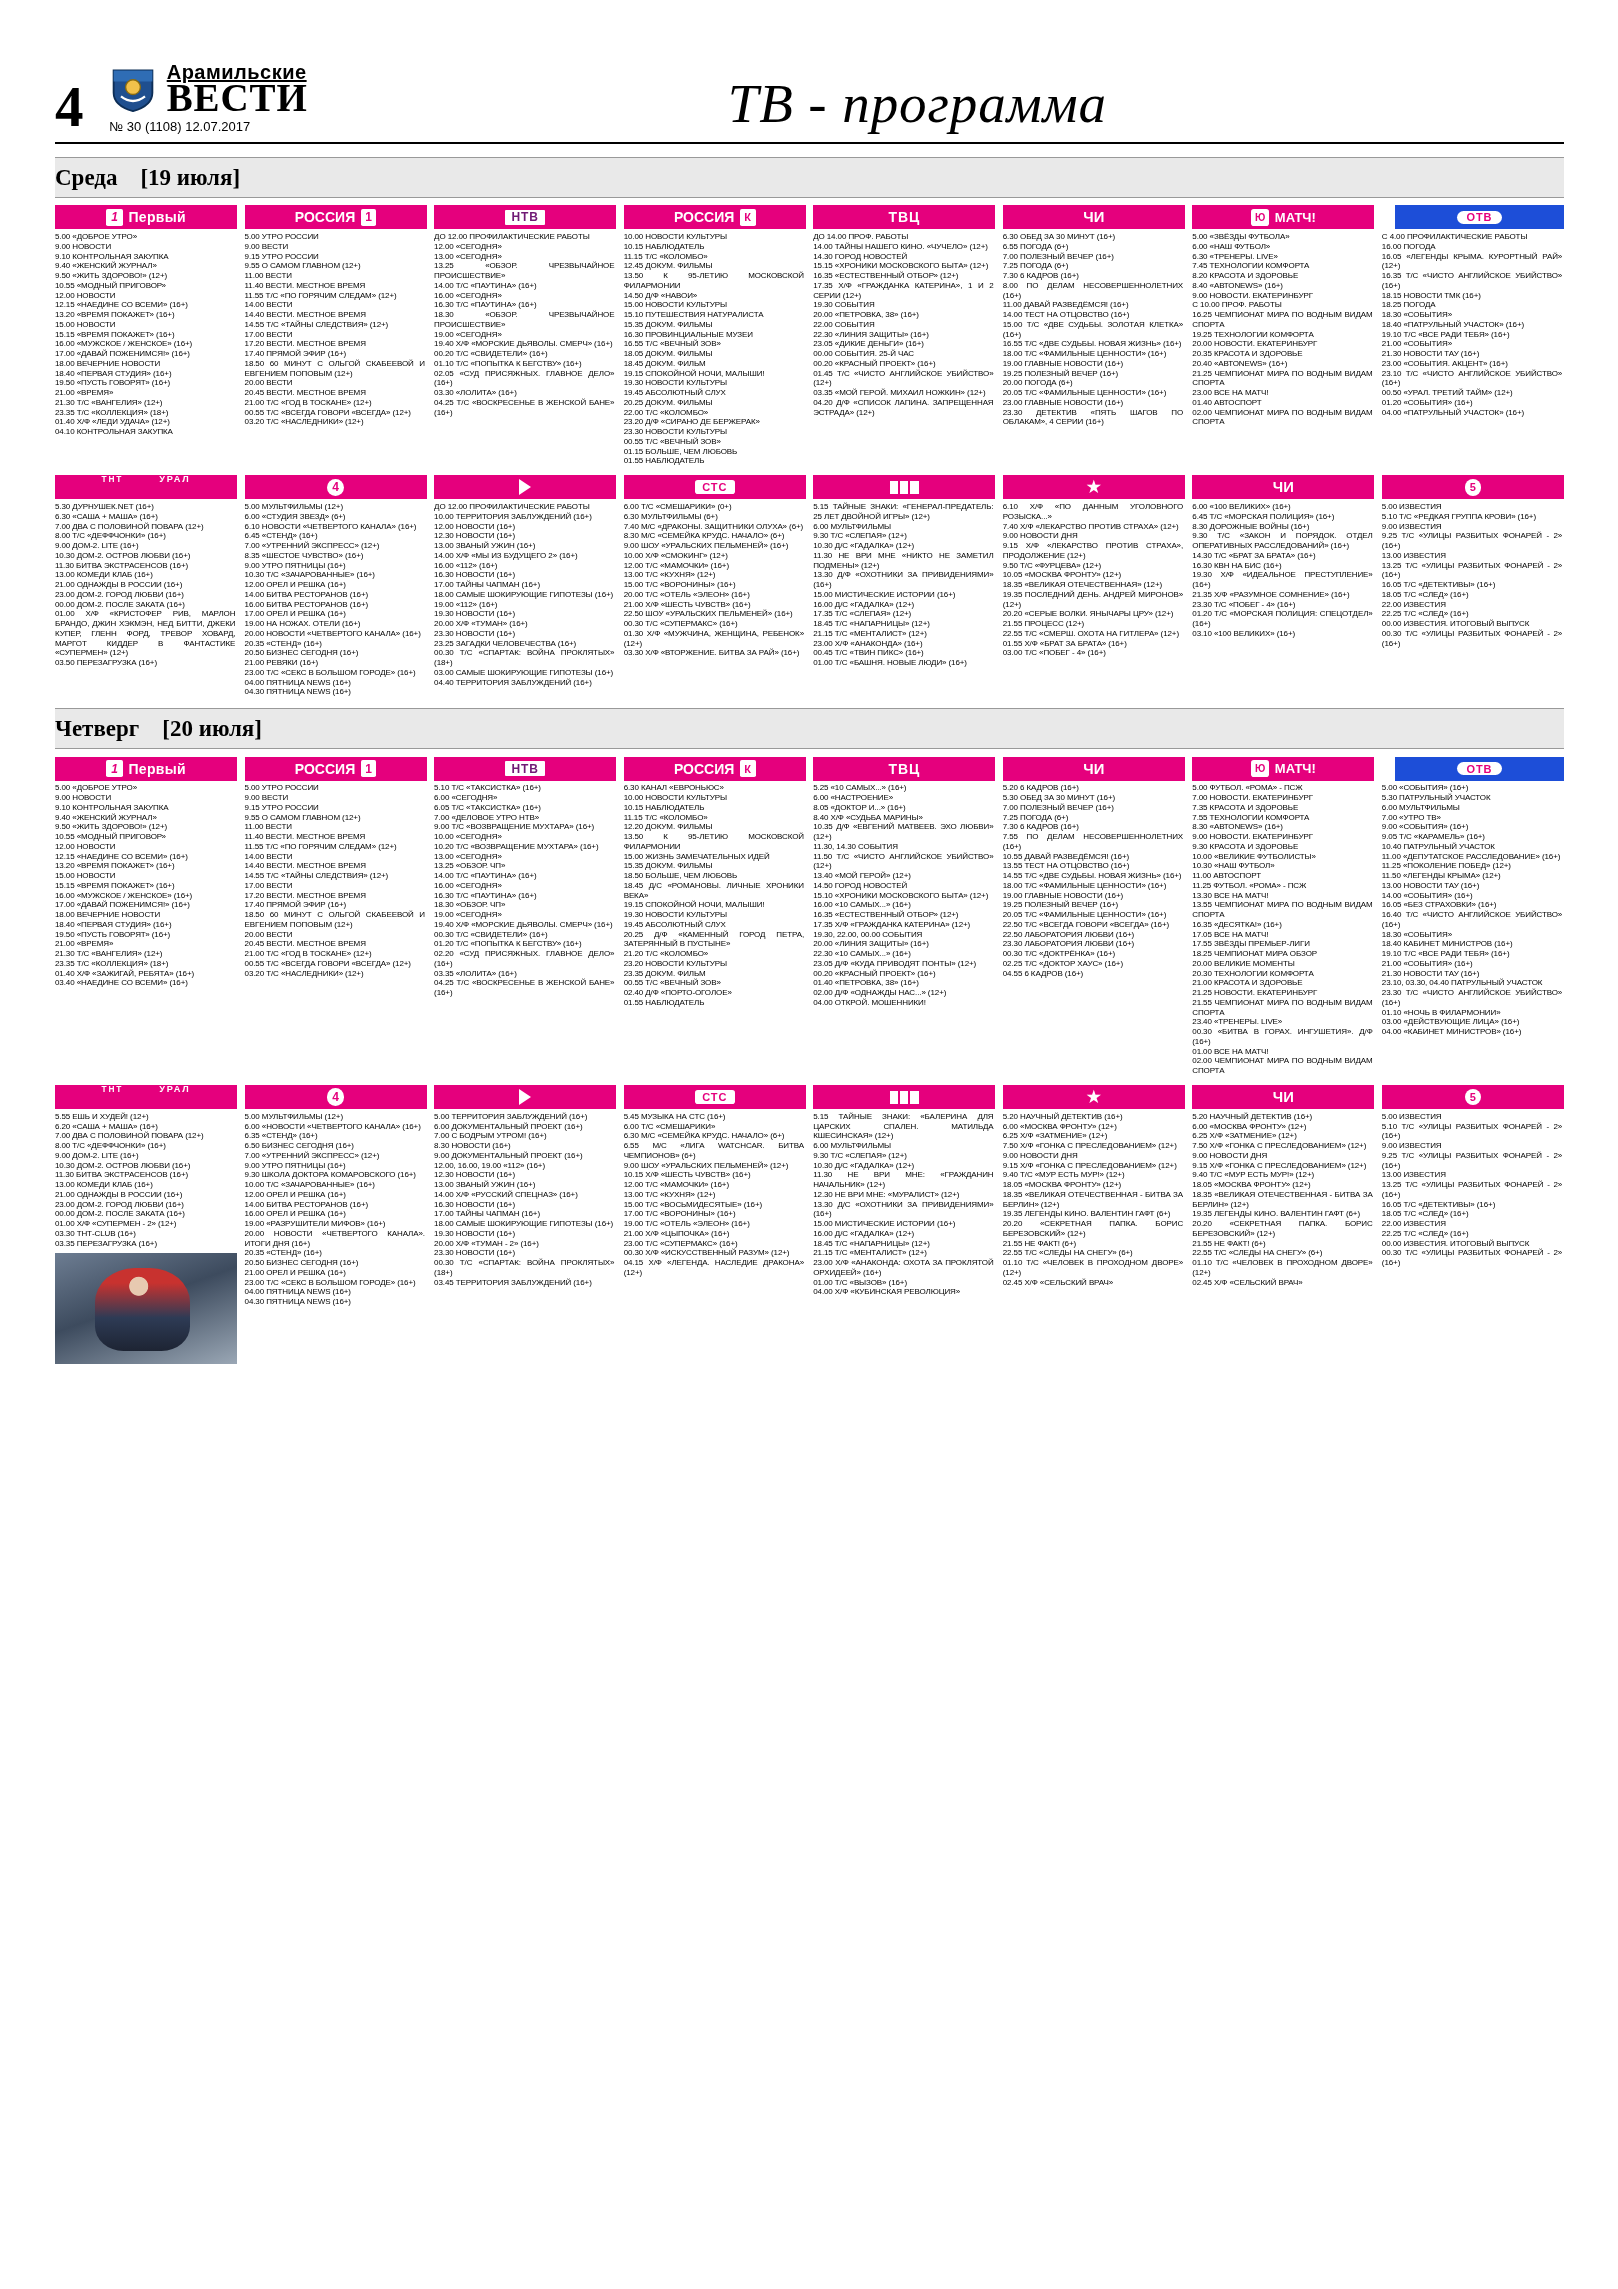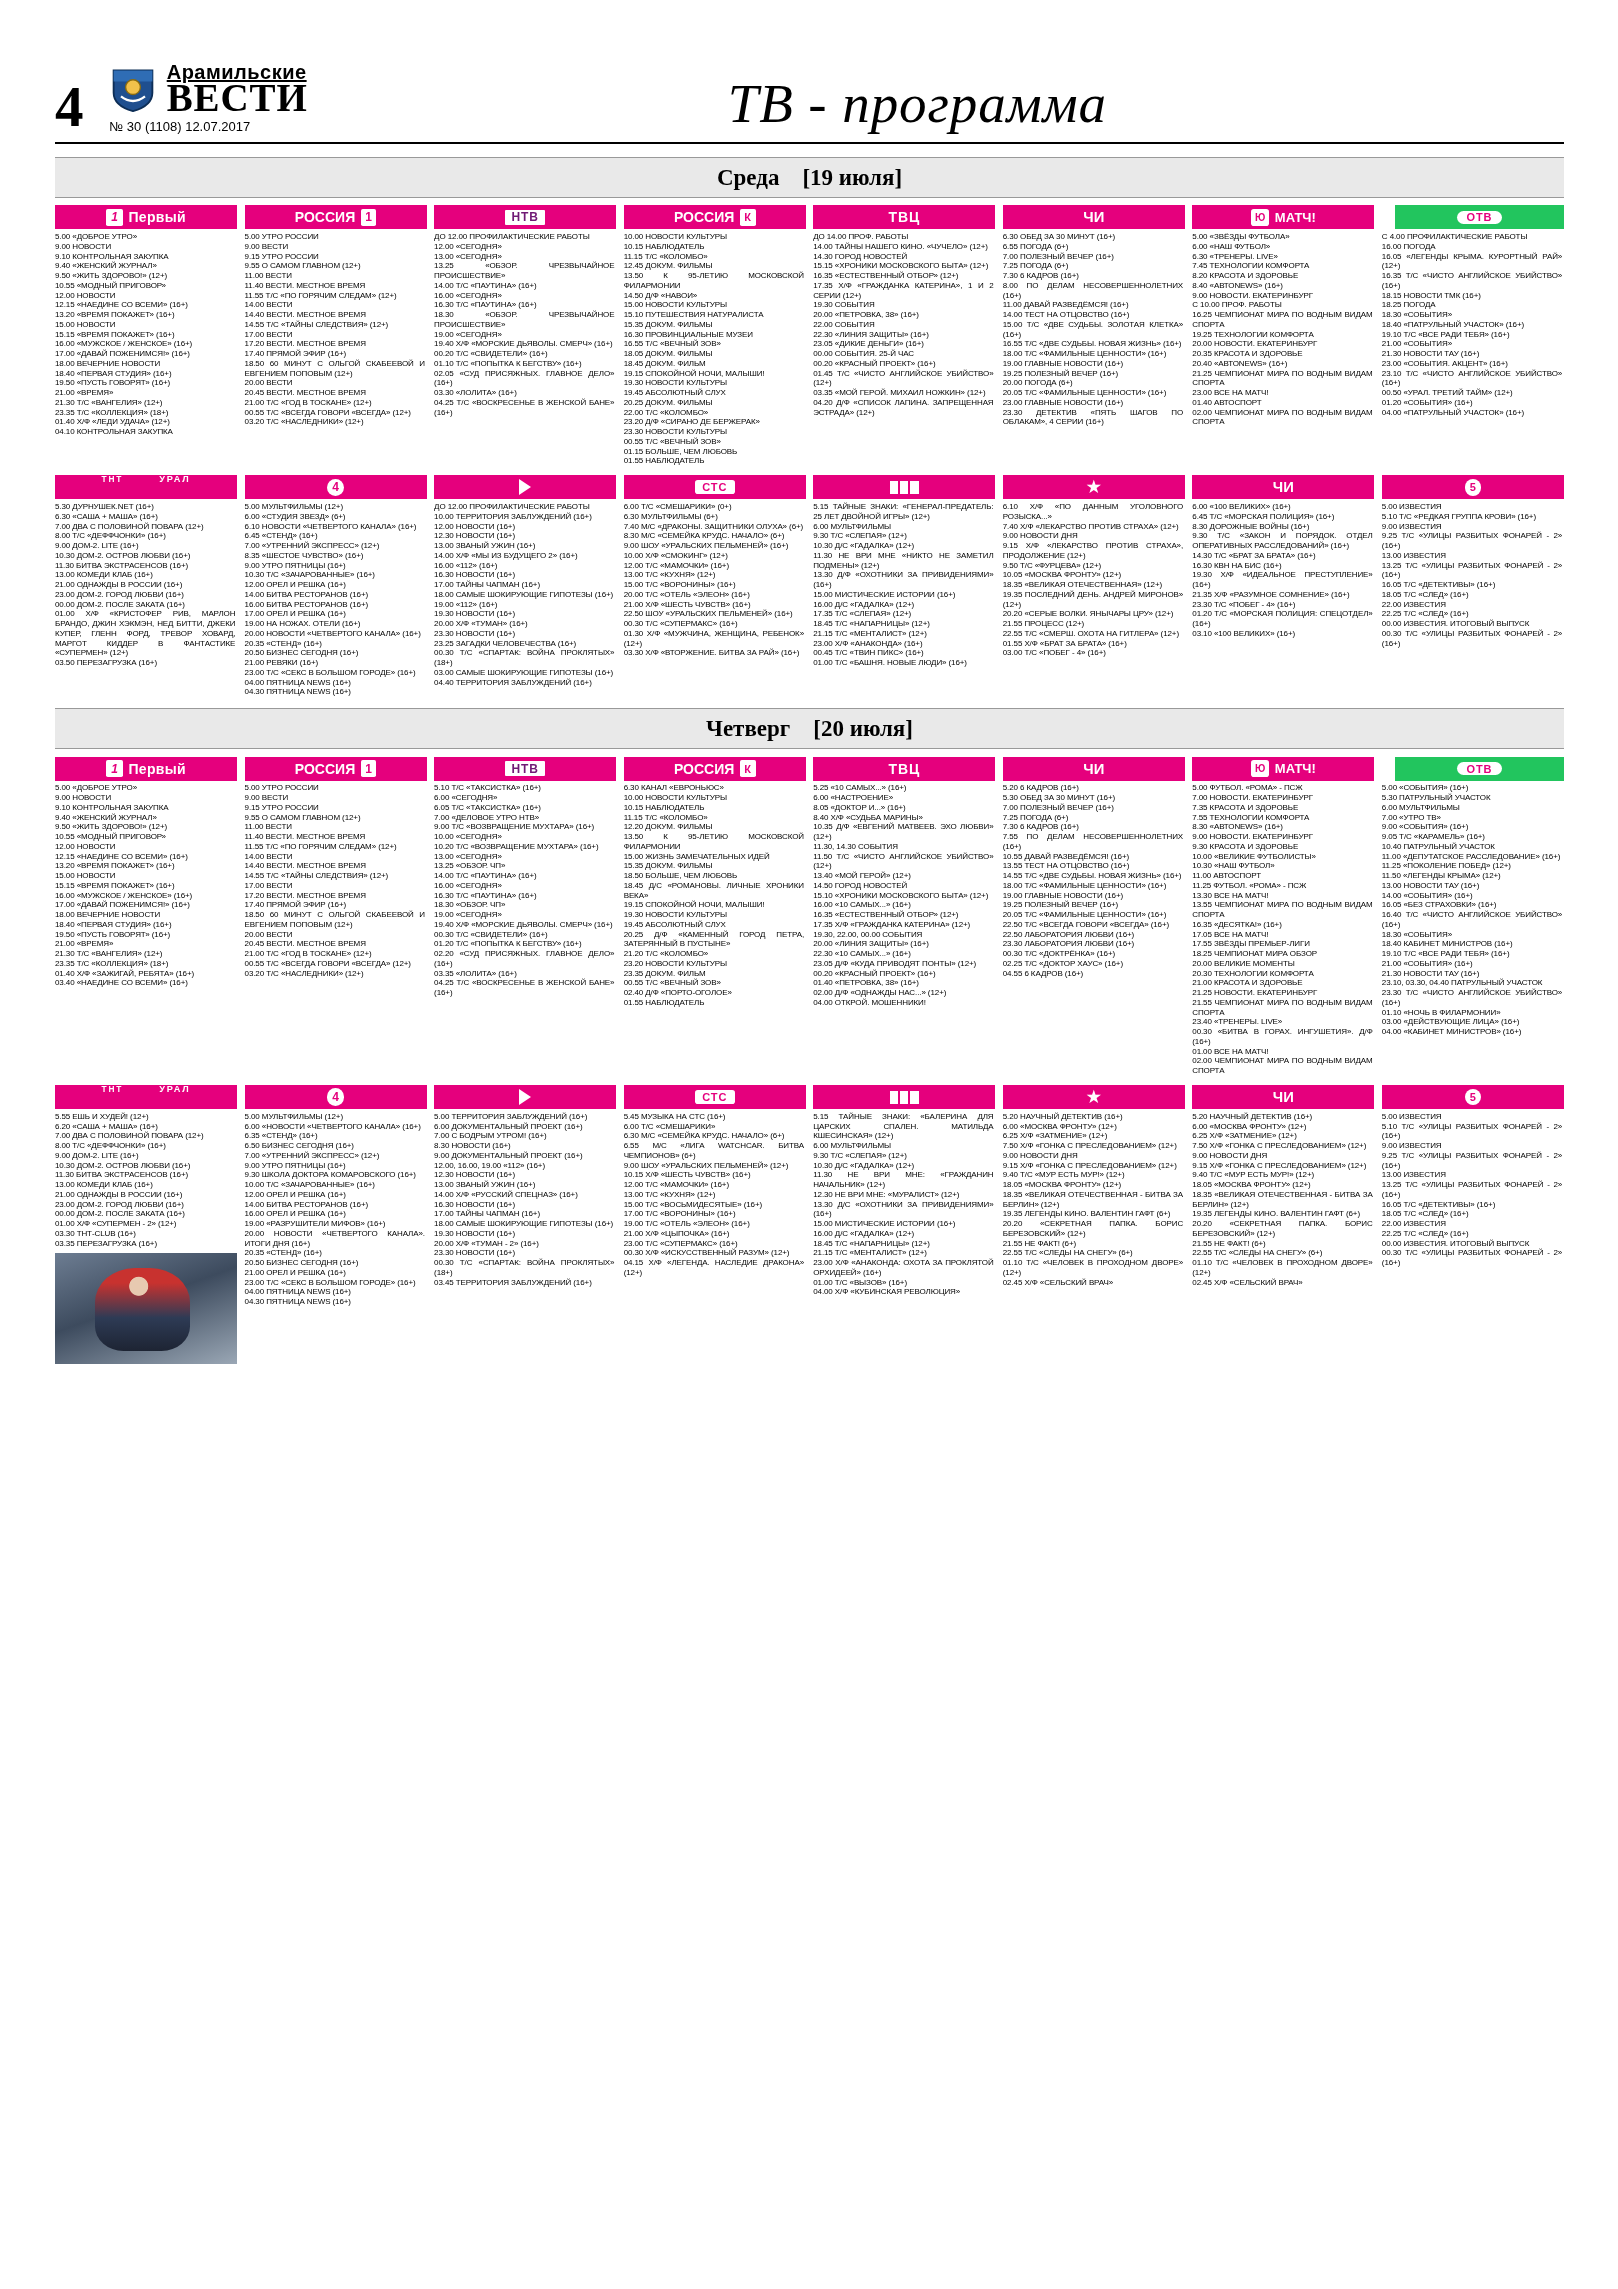--- a/index.html
+++ b/index.html
@@ -67,21 +67,21 @@
     letter-spacing: 0.9px;
     margin-bottom: 1.8px;
     padding-right: 37px;
   }
   
   .day-banner {
     margin-top: 13px;
     background: #e9e9e9;
     border-top: 0.9px solid #999;
     border-bottom: 0.9px solid #999;
-    text-align: center;
+    text-align: left;
     font-family: "Liberation Serif", serif;
     font-size: 23px;
     font-weight: bold;
     padding: 6.5px 0 6.5px 0;
   }
   .day-banner .dt { font-weight: bold; }
   
   .grid {
     display: grid;
     grid-template-columns: repeat(8, 1fr);
@@ -145,21 +145,21 @@
   }
   .logo-match {
     background:#e5007d;color:#fff;width:100%;height:100%;
     display:flex;align-items:center;justify-content:center;font-weight:bold;font-size:13px;
   }
   .logo-match .circ {
     width:18.5px;height:16.6px;background:#fff;color:#e5007d;border-radius:2.8px;margin-right:5.5px;
     display:flex;align-items:center;justify-content:center;font-size:10px;font-weight:bold;
   }
   .logo-otv {
-    background:#22c55e;width:100%;height:100%;
+    background:#1d4ed8;width:100%;height:100%;
     display:flex;align-items:center;justify-content:center;margin-left:13px;
   }
   .logo-otv .oval {
     background:#fff;color:#e5007d;border-radius:9.2px;padding:0.9px 9.2px;
     font-weight:bold;font-size:11px;letter-spacing:0.9px;
   }
   .logo-ural {
     background:#e5007d;color:#fff;width:100%;height:100%;
     display:flex;flex-direction:row;align-items:flex-start;justify-content:center;line-height:1;
   }

